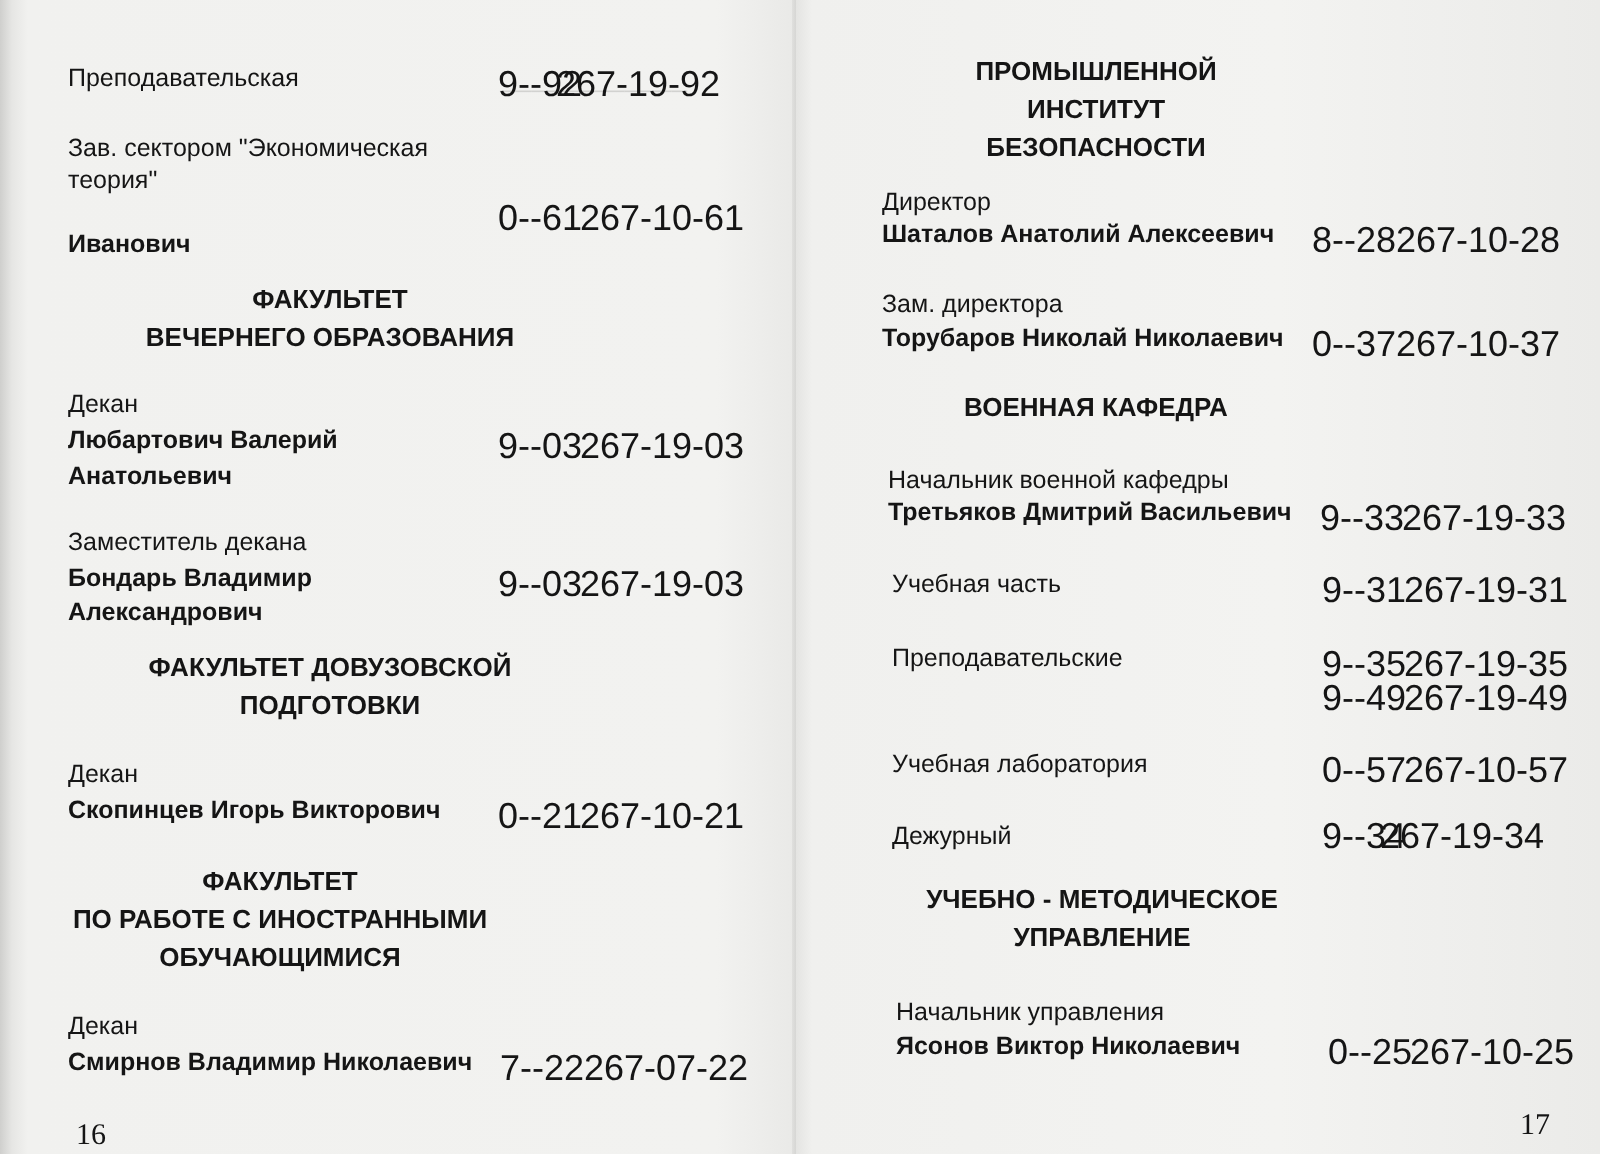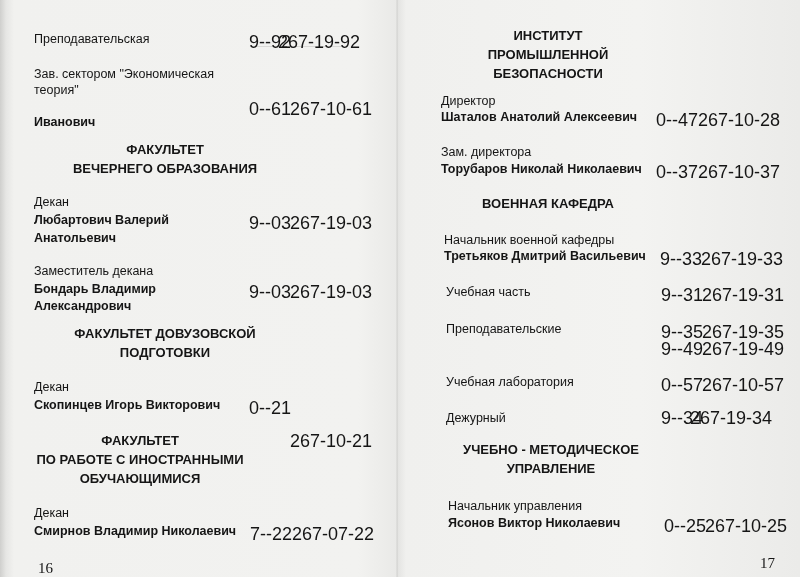--- a/index.html
+++ b/index.html
@@ -50,47 +50,47 @@
   <div class="abs ph" style="left:249px;top:282px;">9--03</div>
   <div class="abs ph" style="left:290px;top:282px;">267-19-03</div>
 
   <div class="abs hd" style="left:30px;top:324px;width:270px;">
     <div>ФАКУЛЬТЕТ ДОВУЗОВСКОЙ</div>
     <div>ПОДГОТОВКИ</div>
   </div>
   <div class="abs lbl" style="left:34px;top:380px;">Декан</div>
   <div class="abs nm" style="left:34px;top:398px;">Скопинцев Игорь Викторович</div>
   <div class="abs ph" style="left:249px;top:398px;">0--21</div>
-  <div class="abs ph" style="left:290px;top:398px;margin-top:33px;">267-10-21</div>
+  <div class="abs ph" style="left:290px;top:398px;">267-10-21</div>
 
   <div class="abs hd" style="left:20px;top:431px;width:240px;">
     <div>ФАКУЛЬТЕТ</div>
     <div>ПО РАБОТЕ С ИНОСТРАННЫМИ</div>
     <div>ОБУЧАЮЩИМИСЯ</div>
   </div>
   <div class="abs lbl" style="left:34px;top:506px;">Декан</div>
   <div class="abs nm" style="left:34px;top:524px;">Смирнов Владимир Николаевич</div>
   <div class="abs ph" style="left:250px;top:524px;">7--22</div>
   <div class="abs ph" style="left:292px;top:524px;">267-07-22</div>
 
   <div class="abs pnum" style="left:38px;top:560px;">16</div>
 </div>
 
 <div class="spine"></div>
 
 <div class="page right">
 
   <div class="abs hd" style="left:60px;top:26px;width:180px;">
+    <div>ПРОМЫШЛЕННОЙ</div>
     <div>ИНСТИТУТ</div>
-    <div>ПРОМЫШЛЕННОЙ</div>
     <div>БЕЗОПАСНОСТИ</div>
   </div>
   <div class="abs lbl" style="left:43px;top:94px;">Директор</div>
   <div class="abs nm" style="left:43px;top:110px;">Шаталов Анатолий Алексеевич</div>
-  <div class="abs ph" style="left:258px;top:110px;">0--47</div>
+  <div class="abs ph" style="left:258px;top:110px;">8--28</div>
   <div class="abs ph" style="left:300px;top:110px;">267-10-28</div>
 
   <div class="abs lbl" style="left:43px;top:145px;">Зам. директора</div>
   <div class="abs nm" style="left:43px;top:162px;">Торубаров Николай Николаевич</div>
   <div class="abs ph" style="left:258px;top:162px;">0--37</div>
   <div class="abs ph" style="left:300px;top:162px;">267-10-37</div>
 
   <div class="abs hd" style="left:60px;top:194px;width:180px;">
     <div>ВОЕННАЯ КАФЕДРА</div>
   </div>

